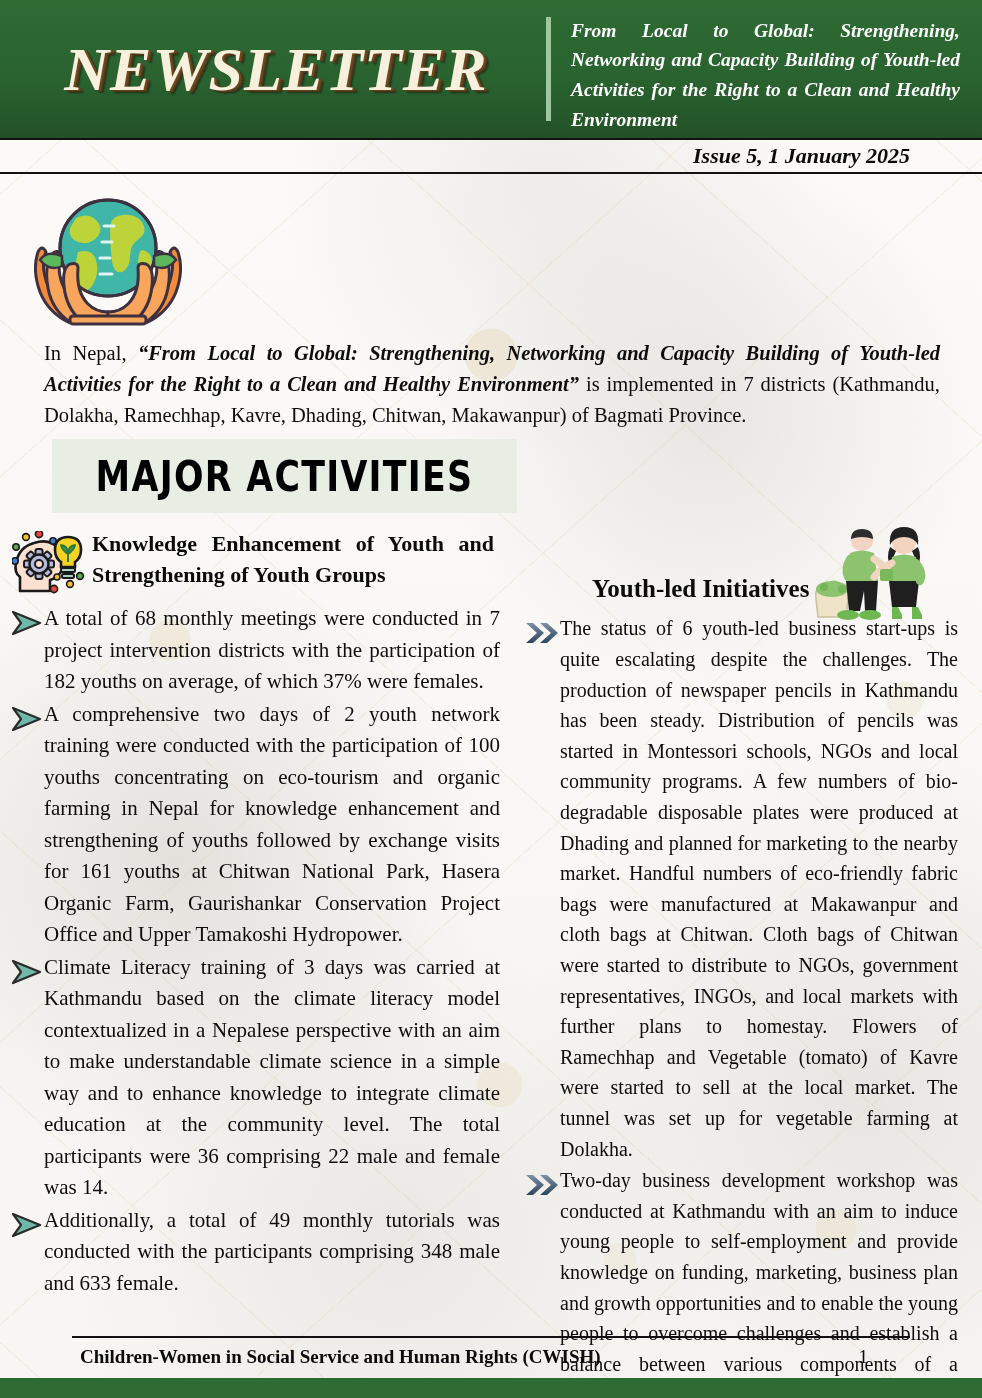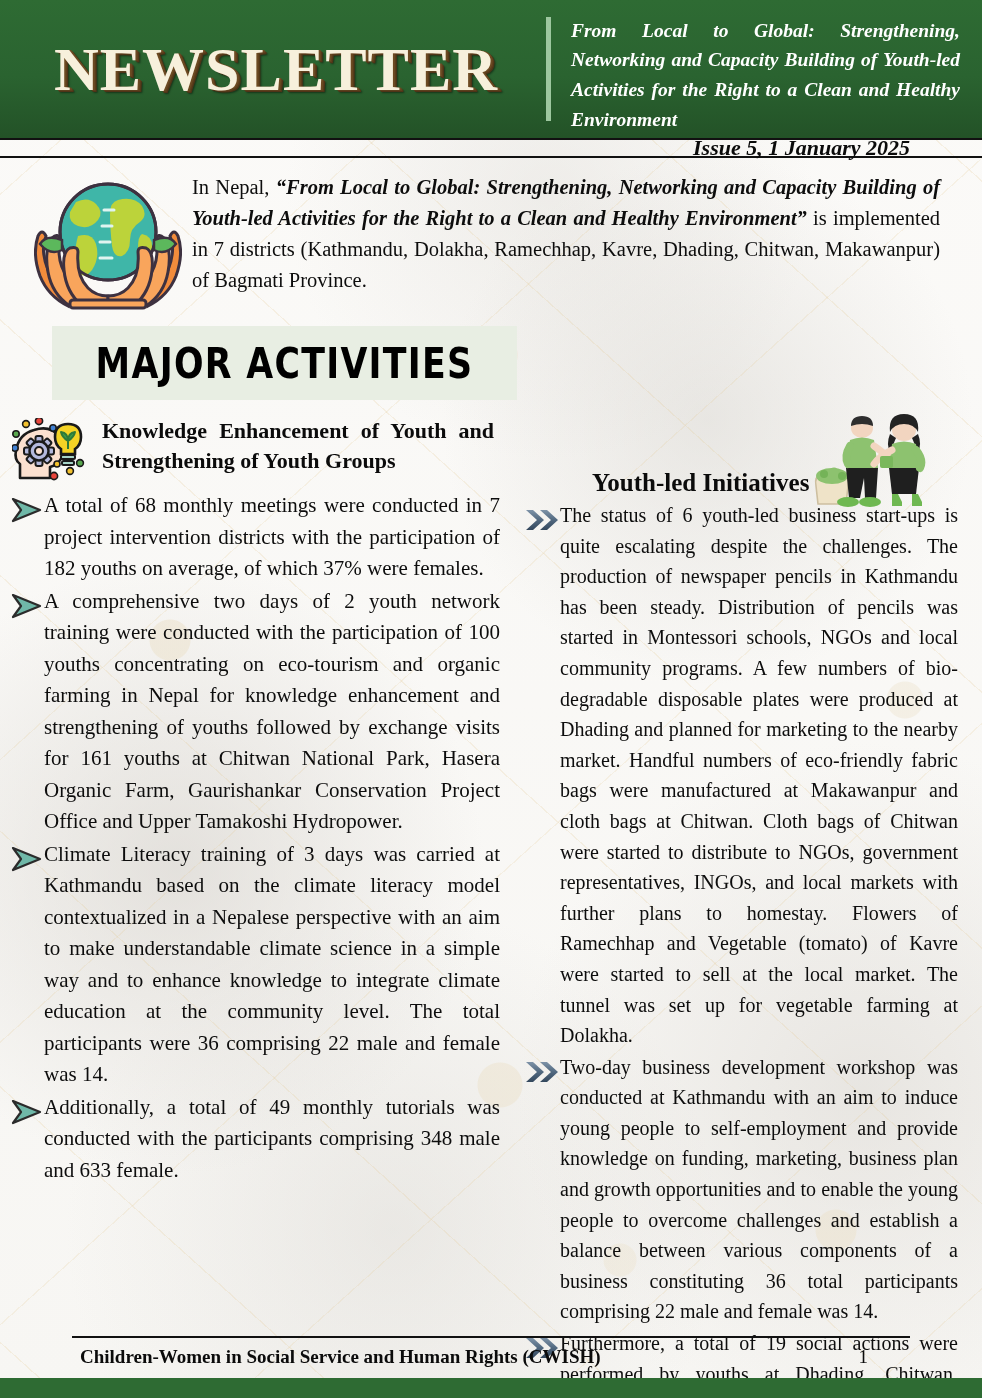--- a/index.html
+++ b/index.html
@@ -67,20 +67,21 @@
     font-size: 62px;
     font-weight: 700;
     letter-spacing: 1px;
     color: #f7f0dc;
     font-family: "Liberation Serif", "DejaVu Serif", serif;
     text-shadow:
        2px 0 0 #6c4a22, 3px 1px 0 #5d3f1d,
        4px 2px 0 #4e3417, 5px 3px 2px rgba(0,0,0,0.45);
     line-height: 1;
     padding-left: 6px;
+    font-style: italic;
   }
   .masthead-divider {
     width: 5px;
     height: 104px;
     background: #9dc79f;
     flex: 0 0 5px;
   }
   .masthead-sub {
     flex: 1;
     color: #ffffff;
@@ -91,39 +92,40 @@
     text-align: justify;
     padding: 0 22px 0 20px;
     font-family: "Liberation Serif", "DejaVu Serif", serif;
     margin-top: 12px;
   }
 
   
   .issue-bar {
     border-top: 2px solid #111;
     border-bottom: 2px solid #111;
-    height: 20px;
+    height: 36px;
     display: flex;
     align-items: center;
     justify-content: flex-end;
     padding-right: 72px;
     box-sizing: border-box;
   }
   .issue-text {
     font-size: 22px;
     font-style: italic;
     font-weight: 700;
     color: #0b0b0b;
   }
 
   
   .intro {
     display: flex;
     align-items: flex-start;
     padding: 14px 42px 6px 34px;
+    flex-direction: column;
   }
   .globe-icon { flex: 0 0 148px; margin-top: 2px; }
   .intro-text {
     flex: 1;
     font-size: 20.5px;
     line-height: 1.52;
     text-align: justify;
     color: #0d0d0d;
     padding-left: 10px;
   }
@@ -164,40 +166,40 @@
     gap: 20px;
     align-items: flex-start;
   }
   .col-left  { width: 492px; flex: 0 0 492px; }
   .col-right { flex: 1; position: relative; }
 
   
   .sec-head-left {
     display: flex;
     align-items: flex-start;
-    gap: 14px;
+    gap: 4px;
     padding: 0 6px 2px 4px;
   }
   .brain-icon { flex: 0 0 76px; margin-top: 2px; }
   .sec-head-left-text {
     flex: 1;
     font-size: 22px;
     font-weight: 700;
     line-height: 1.38;
     color: #0b0b0b;
     text-align: justify;
   }
   .sec-head-right {
     position: relative;
     height: 84px;
   }
   .sec-head-right-text {
     position: absolute;
     left: 72px;
-    top: 53px;
+    top: 46px;
     font-size: 25px;
     font-weight: 700;
     color: #0b0b0b;
   }
   .people-icon {
     position: absolute;
     right: 30px;
     top: -2px;
   }
 

